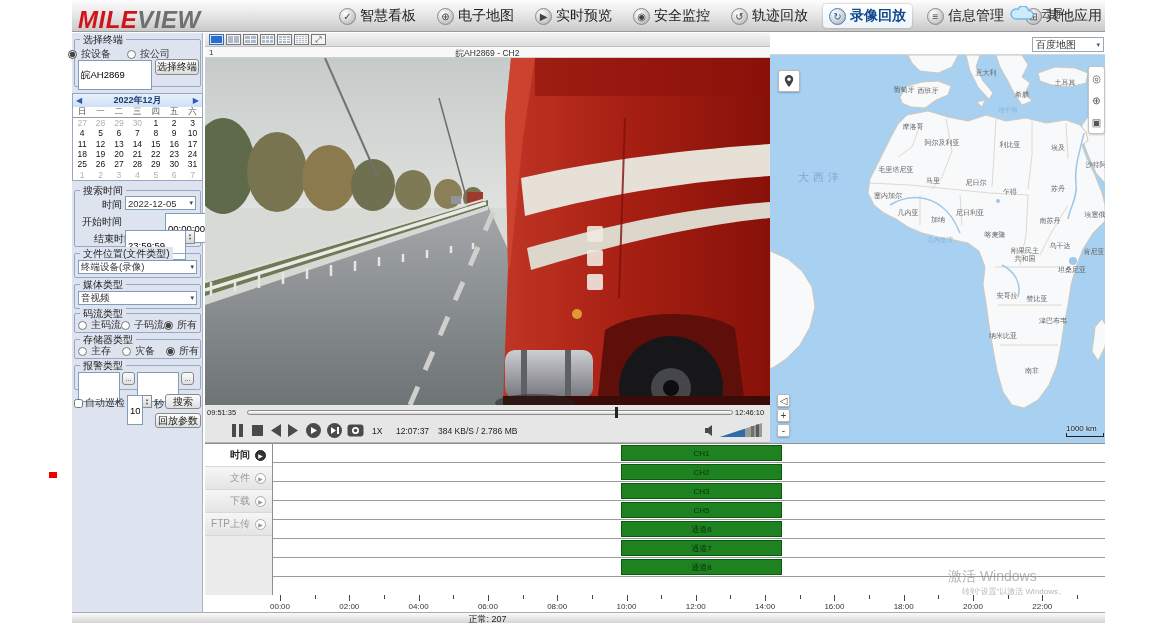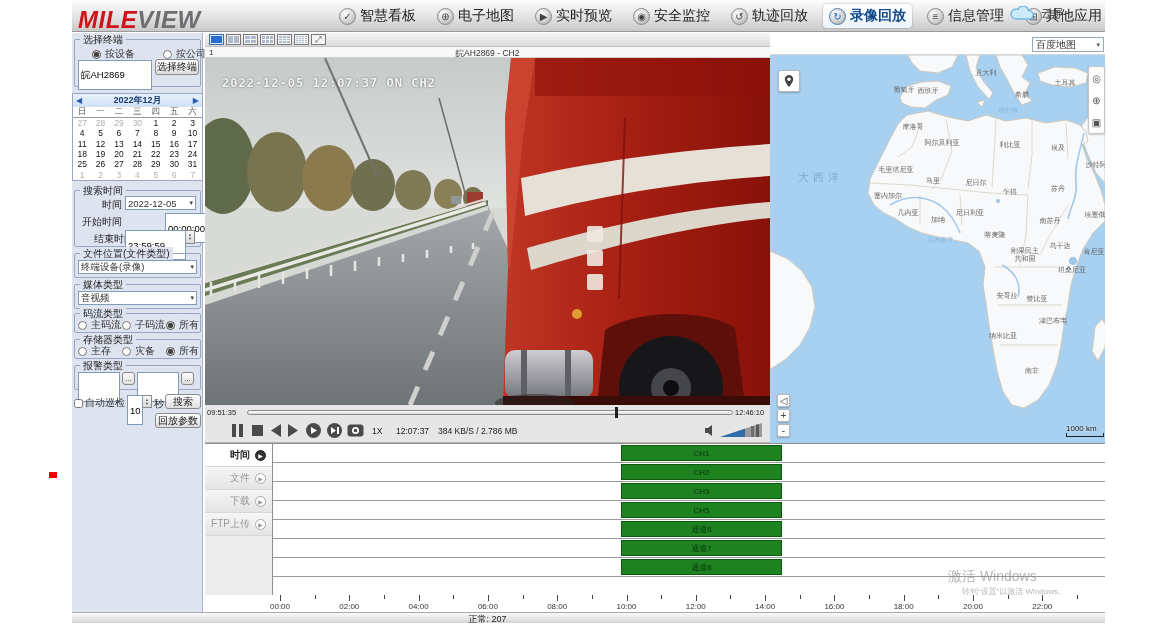--- a/index.html
+++ b/index.html
@@ -172,21 +172,21 @@
       <path d="M6,13 a5,5 0 1 1 2,-9.6 a5.5,5.5 0 0 1 10.5,1.2 a4,4 0 0 1 1,8.4 Z" fill="#cdeafa" stroke="#6fb9e6" stroke-width="1.4"></path>
     </svg>
     <span class="lb">云屏</span>
   </div>
 
   <div id="sidebar" class="abs"></div>
 
   <div class="group abs" style="left:74px; top:39px; width:127px; height:48px;">
     <span class="legend">选择终端</span>
   </div>
-  <div id="terminal-modes" class="abs" style="left:92px; top:47px; width:118px; display:flex; gap:28px;">
+  <div id="terminal-modes" class="abs" style="left:68px; top:47px; width:118px; display:flex; gap:16px;">
       <label class="radio-row">
         <input type="radio" name="terminal-mode" checked="" style="">
         <span>按设备</span>
       </label>
       <label class="radio-row">
         <input type="radio" name="terminal-mode" style="">
         <span>按公司</span>
       </label>
     </div>
   <input class="tinput abs" style="left: 78px; top: 60px; width: 74px;" value="皖AH2869">
@@ -302,21 +302,21 @@
     <span class="legend">媒体类型</span>
   </div>
   <div class="fakeselect abs" style="left:78px; top:291px; width:119px;">
     <span>音视频</span>
     <span class="caret">▾</span>
   </div>
 
   <div class="group abs" style="left:74px; top:313px; width:127px; height:20px;">
     <span class="legend">码流类型</span>
   </div>
-  <div id="stream-options" class="abs" style="left:78px; top:318px; width:121px; display:flex; justify-content:space-between;">
+  <div id="stream-options" class="abs" style="left:78px; top:318px; width:121px; display:flex; ">
       <label class="radio-row">
         <input type="radio" name="stream-type" style="">
         <span>主码流</span>
       </label>
       <label class="radio-row">
         <input type="radio" name="stream-type" style="">
         <span>子码流</span>
       </label>
       <label class="radio-row">
         <input type="radio" name="stream-type" checked="" style="">
@@ -477,21 +477,20 @@
       <circle cx="466" cy="330" r="52" fill="#17171a"></circle>
       <circle cx="466" cy="330" r="20" fill="#45454c"></circle>
       <circle cx="466" cy="330" r="8" fill="#0d0d10"></circle>
       <rect x="300" y="292" width="88" height="48" rx="10" fill="url(#tankg)"></rect>
       <rect x="316" y="292" width="6" height="48" fill="#5f5f66"></rect>
       <rect x="360" y="292" width="6" height="48" fill="#5f5f66"></rect>
       <rect x="298" y="338" width="267" height="9" fill="#3a0c08"></rect>
       <ellipse cx="330" cy="345" rx="40" ry="9" fill="#222" opacity="0.5"></ellipse>
     </svg>
   </div>
-  <span id="osd" class="abs">2022-12-05 12:07:37 ON CH2</span>
 
   <div id="seekrow" class="abs"></div>
   <span id="seek-start" class="abs">09:51:35</span>
   <span id="seek-end" class="abs">12:46:10</span>
   <div id="seek-track" class="abs">
     <div id="seek-thumb" style="left: calc(76% - 1px);"></div>
   </div>
   <div id="controls" class="abs"></div>
 
   <svg class="pc" style="left:231px; top:423px;" width="13" height="15">

